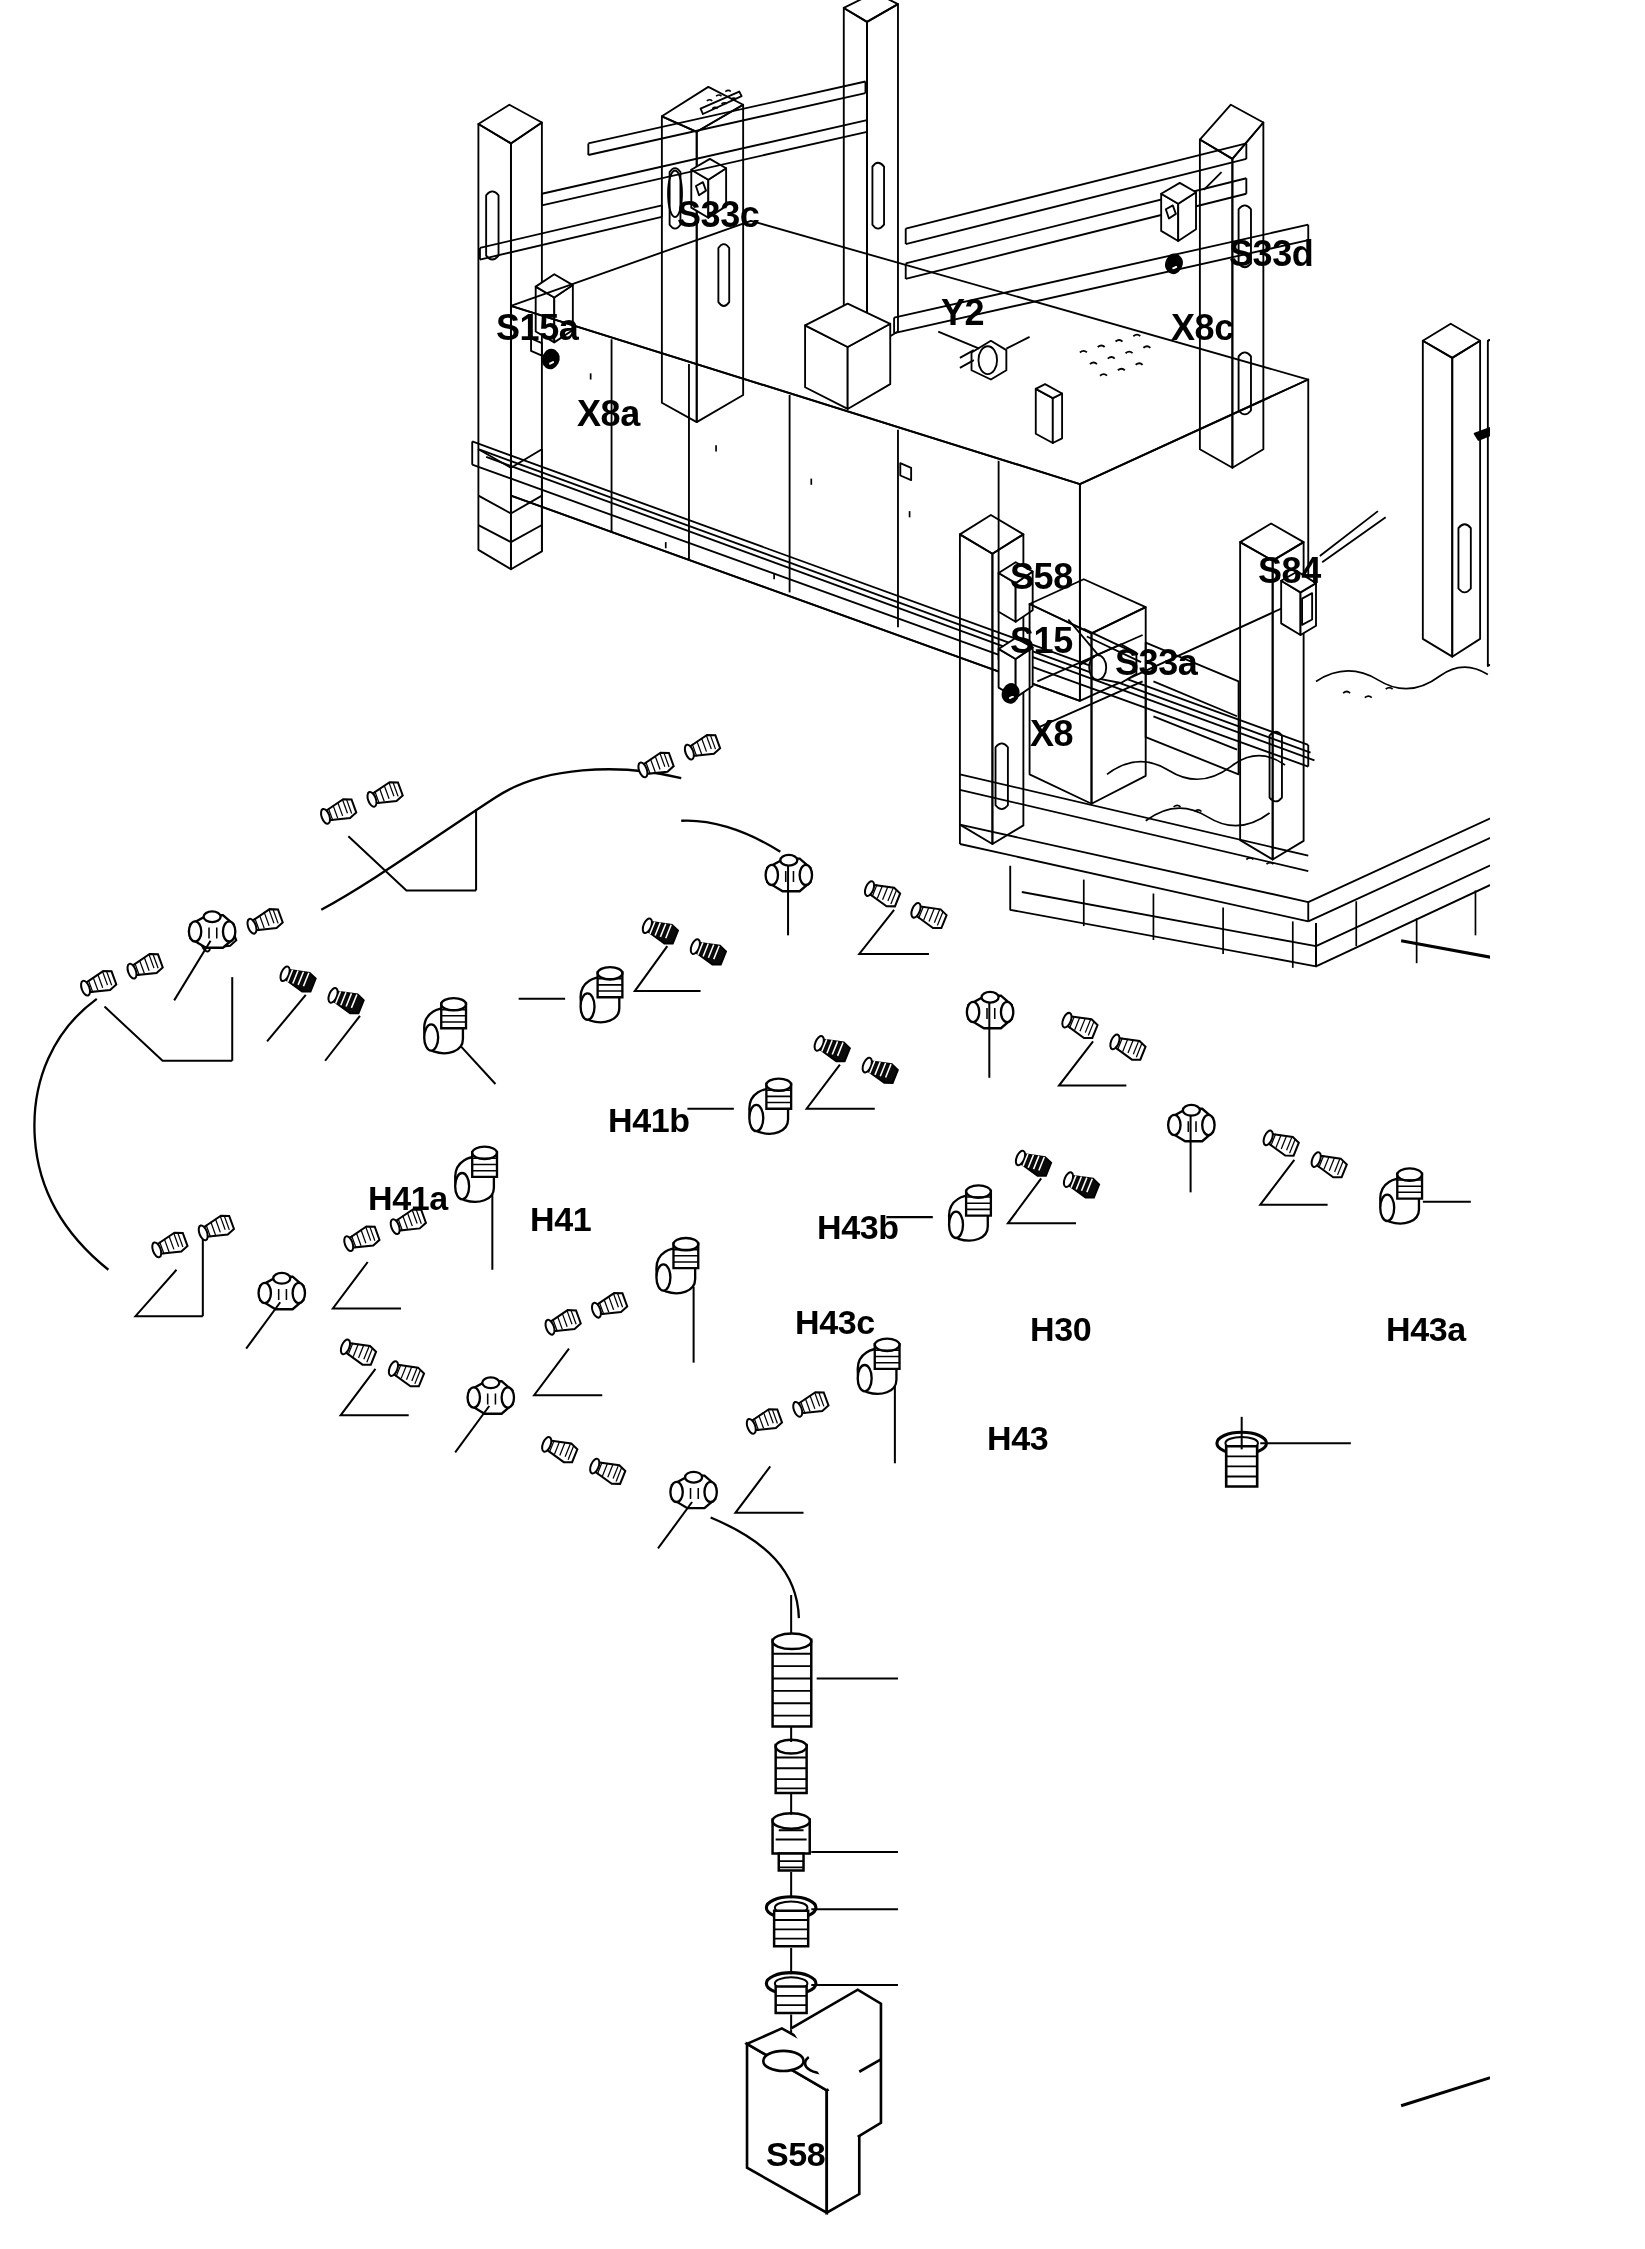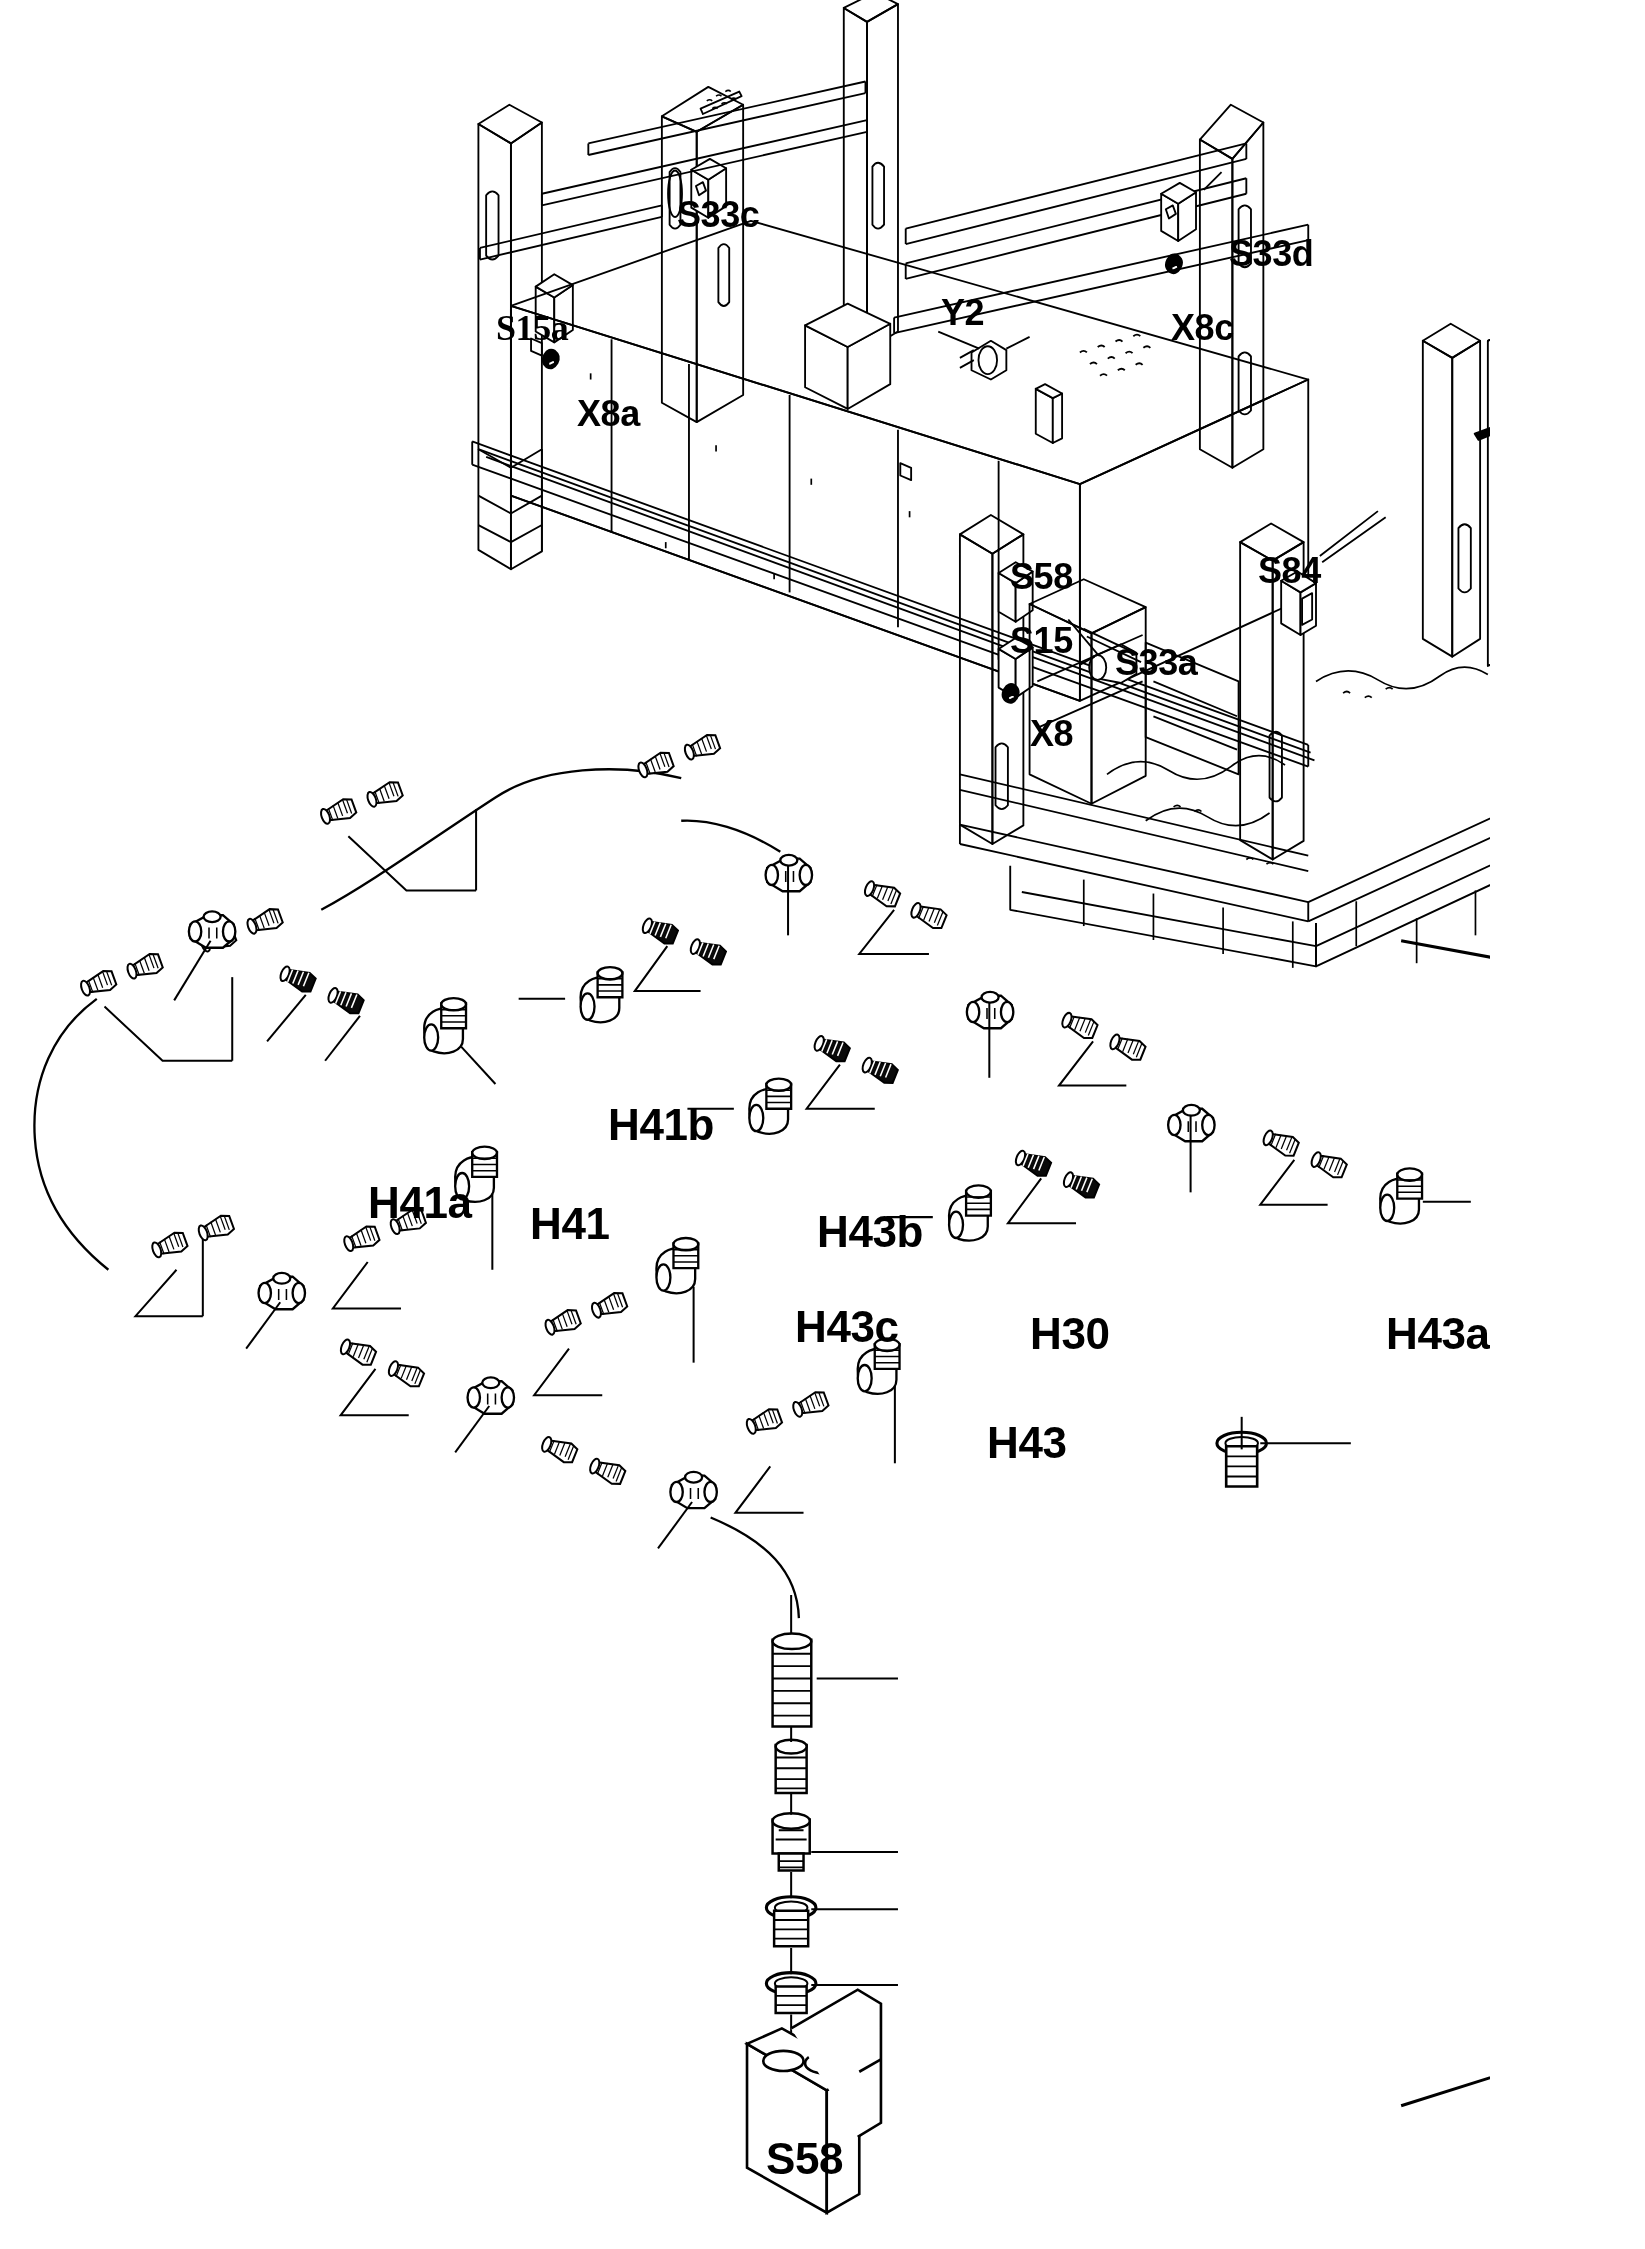--- a/index.html
+++ b/index.html
@@ -16,21 +16,21 @@
   .lbl{
     position:absolute;
     font-family:"Liberation Sans", sans-serif;
     font-weight:700;
     color:#000;
     white-space:nowrap;
     line-height:1;
     letter-spacing:-0.4px;
   }
   .lbl-lg{font-size:36px;}
-  .lbl-md{font-size:44px;}
+  .lbl-md{font-size:34px;}
 </style>
 </head>
 <body>
 
 <div id="sheet">
 
   <svg width="1645" height="2250" viewBox="0 0 2125 2906" xmlns="http://www.w3.org/2000/svg">
 
     <defs>
 
@@ -593,21 +593,21 @@
         <path d="M1628,1864 L1745,1864"></path>
         <path d="M1604,1830 L1604,1872"></path>
       </g>
     </g>
   </svg>
 
   <div class="lbl lbl-lg" style="left:677px;top:197px;">S33c</div>
   <div class="lbl lbl-lg" style="left:1204px;top:236px;margin-left:25px;">S33d</div>
   <div class="lbl lbl-lg" style="left:1171px;top:310px;">X8c</div>
   <div class="lbl lbl-lg" style="left:941px;top:295px;">Y2</div>
-  <div class="lbl lbl-lg" style="left:496px;top:310px;font-family:Liberation Serif, serif;">S15a</div>
+  <div class="lbl lbl-lg" style="left:496px;top:310px;">S15a</div>
   <div class="lbl lbl-lg" style="left:577px;top:396px;">X8a</div>
   <div class="lbl lbl-lg" style="left:1010px;top:559px;">S58</div>
   <div class="lbl lbl-lg" style="left:1010px;top:623px;">S15</div>
   <div class="lbl lbl-lg" style="left:1022px;top:716px;margin-left:8px;">X8</div>
   <div class="lbl lbl-lg" style="left:1115px;top:645px;">S33a</div>
   <div class="lbl lbl-lg" style="left:1258px;top:553px;">S84</div>
 
   <div class="lbl lbl-md" style="left:368px;top:1181px;">H41a</div>
   <div class="lbl lbl-md" style="left:608px;top:1103px;">H41b</div>
   <div class="lbl lbl-md" style="left:817px;top:1210px;">H43b</div>

